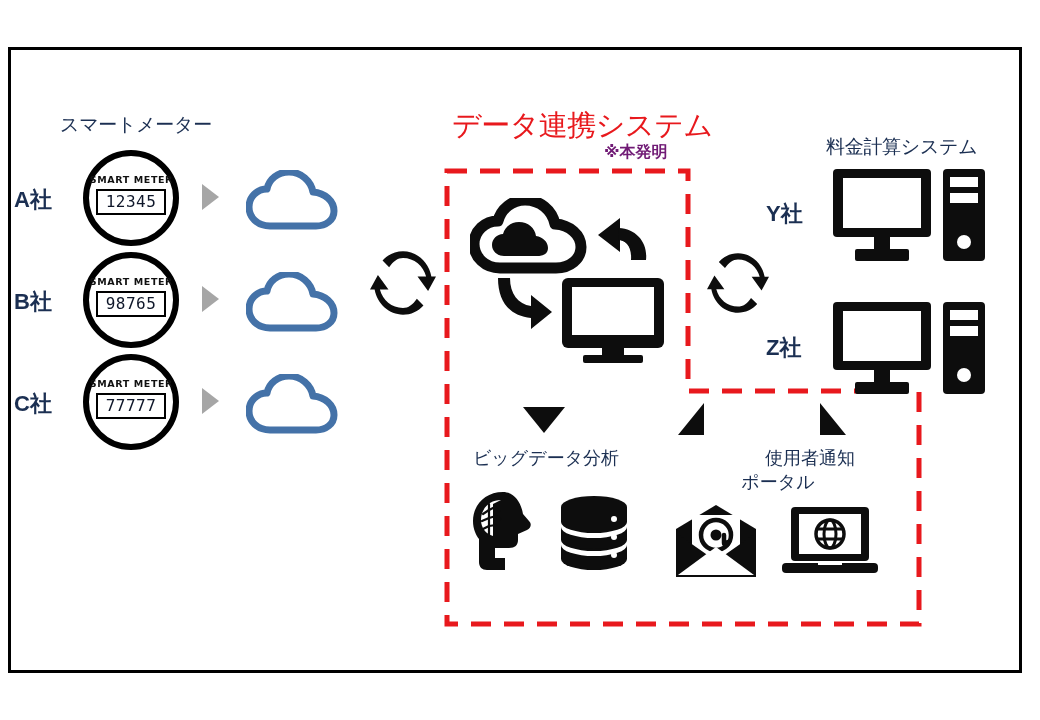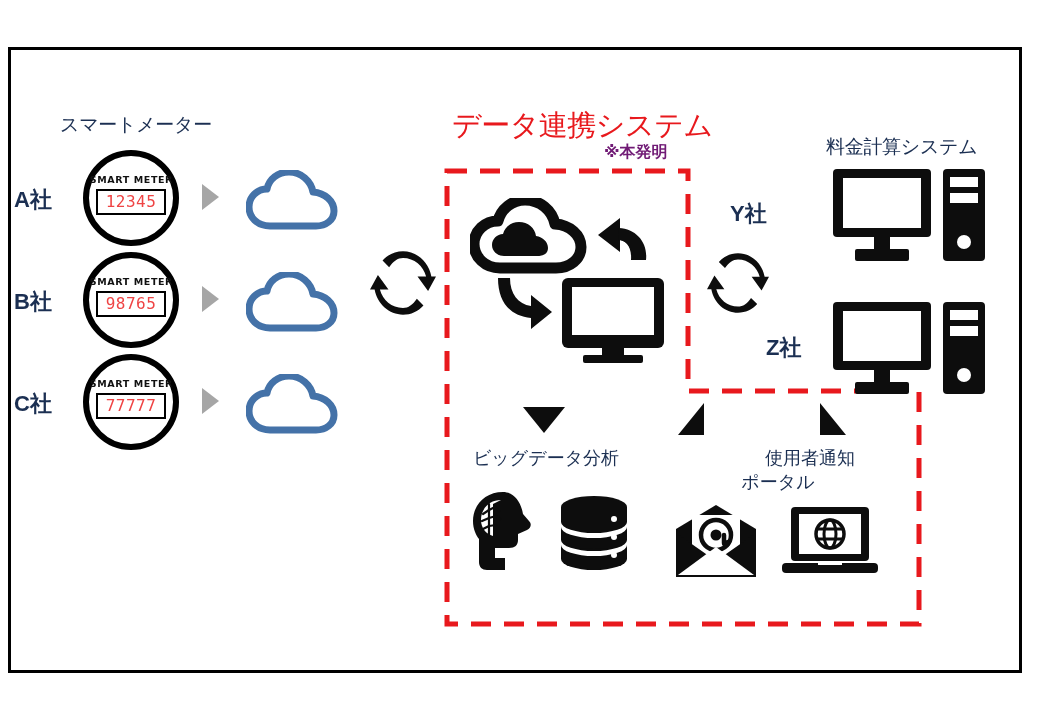--- a/index.html
+++ b/index.html
@@ -99,21 +99,21 @@
     position: absolute;
     top: 33px;
     left: 7px;
     width: 70px;
     height: 26px;
     border: 2.5px solid #000000;
     background: #ffffff;
     box-sizing: border-box;
     font-family: "DejaVu Sans Mono", monospace;
     font-size: 16px;
-    color: #ef4444;
+    color: #0f172a;
     text-align: center;
     line-height: 22px;
     letter-spacing: 0.5px;
   }
 
   
   .gray-tri {
     position: absolute;
     width: 0; height: 0;
     border-left: 17px solid #a6a6a6;
@@ -213,21 +213,21 @@
     <rect x="102" y="89" width="82" height="48" fill="#ffffff"></rect>
     <rect x="132" y="150" width="22" height="9" fill="#0d0d0d"></rect>
     <rect x="113" y="157" width="60" height="8" rx="2" fill="#0d0d0d"></rect>
   </svg>
 
   <svg class="abs" style="left:707px; top:252px;" width="62" height="62" viewBox="0 0 100 100">
     <path d="M50 12 C67 12 81 24 85 40 L72 40 L88 62 L100 40 L93 40 C89 18 71 2 50 2 C38 2 27 7 19 16 L29 26 C35 17 42 12 50 12 Z" fill="#0d0d0d"></path>
     <path d="M50 88 C33 88 19 76 15 60 L28 60 L12 38 L0 60 L7 60 C11 82 29 98 50 98 C62 98 73 93 81 84 L71 74 C65 83 58 88 50 88 Z" fill="#0d0d0d"></path>
   </svg>
 
-  <div class="abs co-label" style="left:730px; top:199px;">Y社</div>
+  <div class="abs co-label" style="left:766px; top:199px;">Y社</div>
   <svg class="abs" style="left:831px; top:167px;" width="155" height="100" viewBox="0 0 155 100">
     <rect x="2" y="2" width="98" height="68" rx="4" fill="#0d0d0d"></rect>
     <rect x="12" y="11" width="78" height="50" fill="#ffffff"></rect>
     <rect x="43" y="70" width="16" height="14" fill="#0d0d0d"></rect>
     <rect x="24" y="82" width="54" height="12" rx="2" fill="#0d0d0d"></rect>
     <rect x="112" y="2" width="42" height="92" rx="4" fill="#0d0d0d"></rect>
     <rect x="119" y="10" width="28" height="10" fill="#ffffff"></rect>
     <rect x="119" y="26" width="28" height="10" fill="#ffffff"></rect>
     <circle cx="133" cy="75" r="7" fill="#ffffff"></circle>
   </svg>

